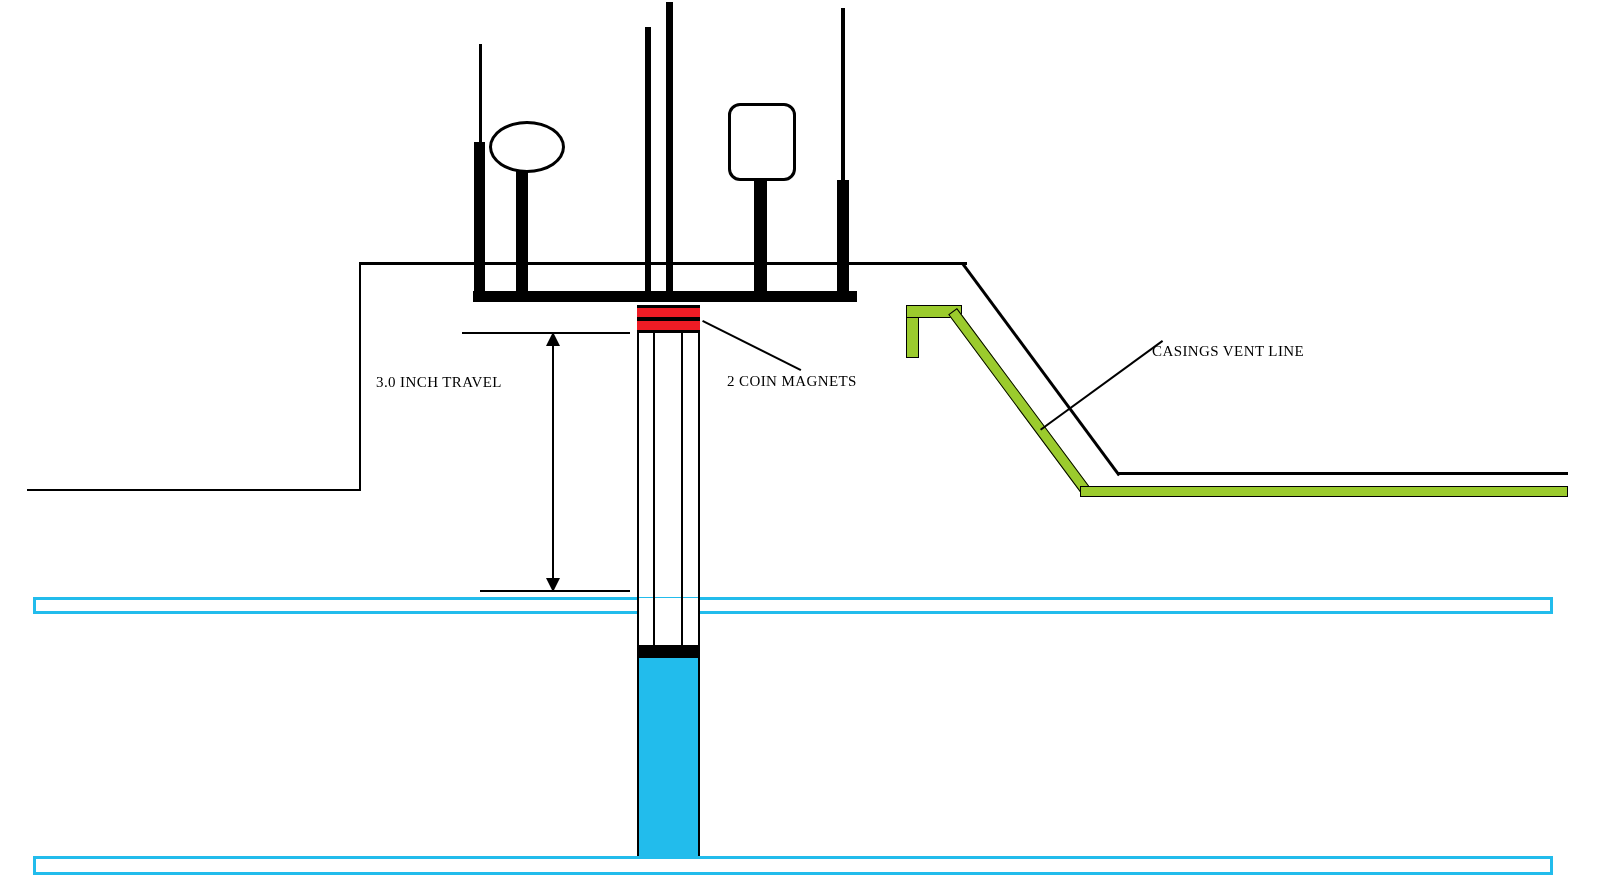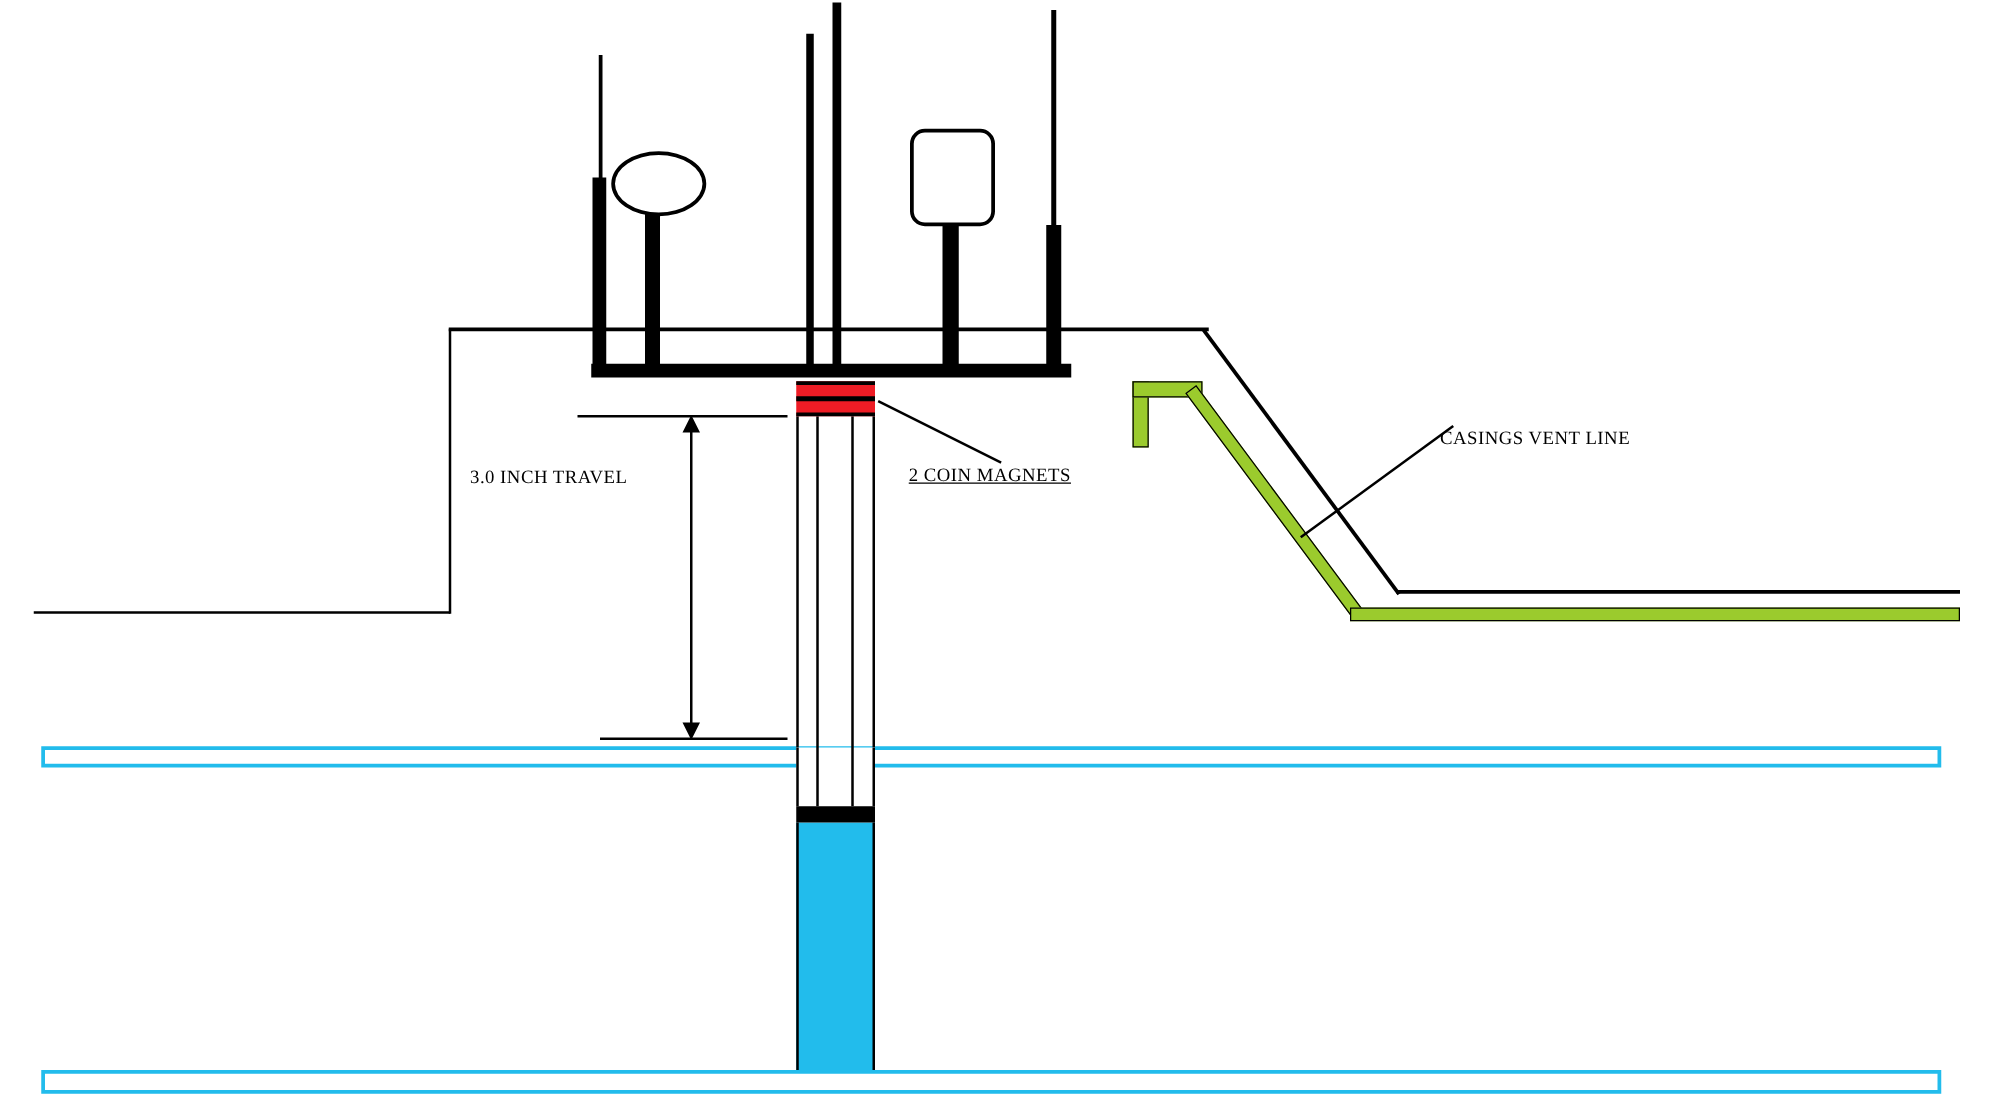--- a/index.html
+++ b/index.html
@@ -69,21 +69,21 @@
   .dim-top-tick    { left:462px; top:332px; width:168px; height:2px; z-index:4; }
   .dim-bottom-tick { left:480px; top:590px; width:150px; height:2px; z-index:4; }
   .dim-line        { left:552px; top:337px; width:2px; height:250px; z-index:4; }
   .arrow-up   { left:546px; top:332px; width:0; height:0; border-left:7px solid transparent; border-right:7px solid transparent; border-bottom:14px solid var(--line-black,#000); z-index:4; }
   .arrow-down { left:546px; top:578px; width:0; height:0; border-left:7px solid transparent; border-right:7px solid transparent; border-top:14px solid var(--line-black,#000); z-index:4; }
   
   .magnet-leader { left:703px; top:320px; width:110px; height:2px; transform:rotate(26.6deg); z-index:4; }
   .vent-leader   { left:1040px; top:429px; width:151px; height:2px; transform:rotate(-36.1deg); z-index:4; }
   
   .travel-label  { left:376px;  top:374px; z-index:5; }
-  .magnets-label { left:727px;  top:373px; z-index:5;text-decoration:underline; }
+  .magnets-label { left:727px;  top:373px; z-index:5; }
   .vent-label    { left:1152px; top:319px; z-index:5;margin-top:24px; }
 </style>
 </head>
 <body>
 
 <div id="canvas">
 
   <div class="abs black ground-left-h"></div>
   <div class="abs black ground-left-v"></div>
   <div class="abs black ground-top-h"></div>

